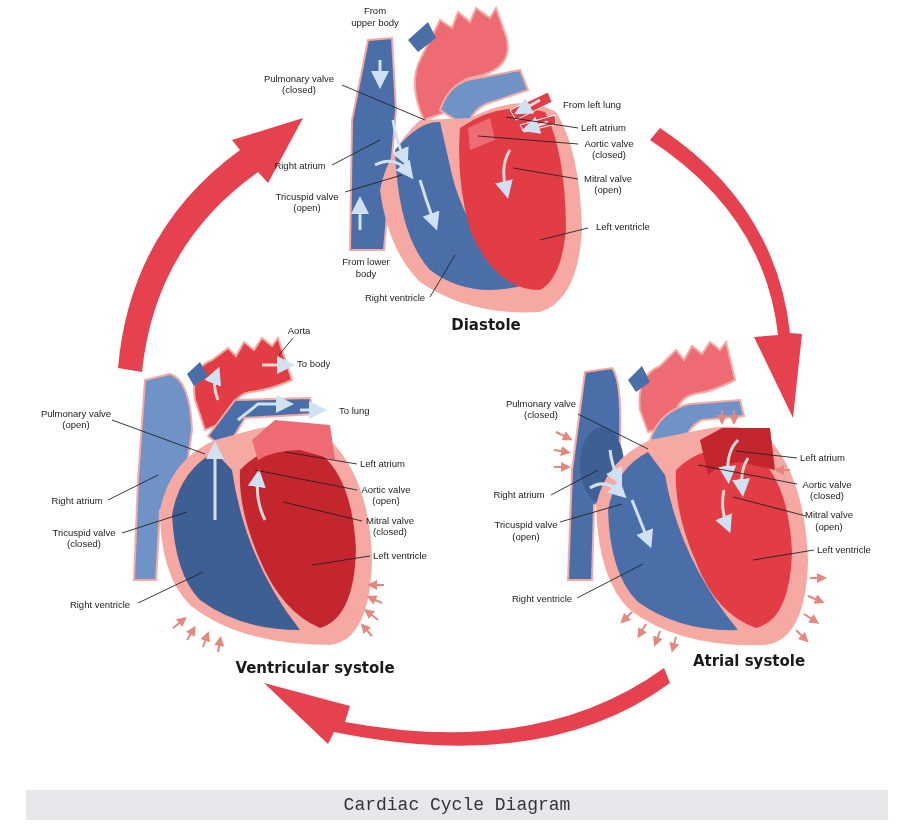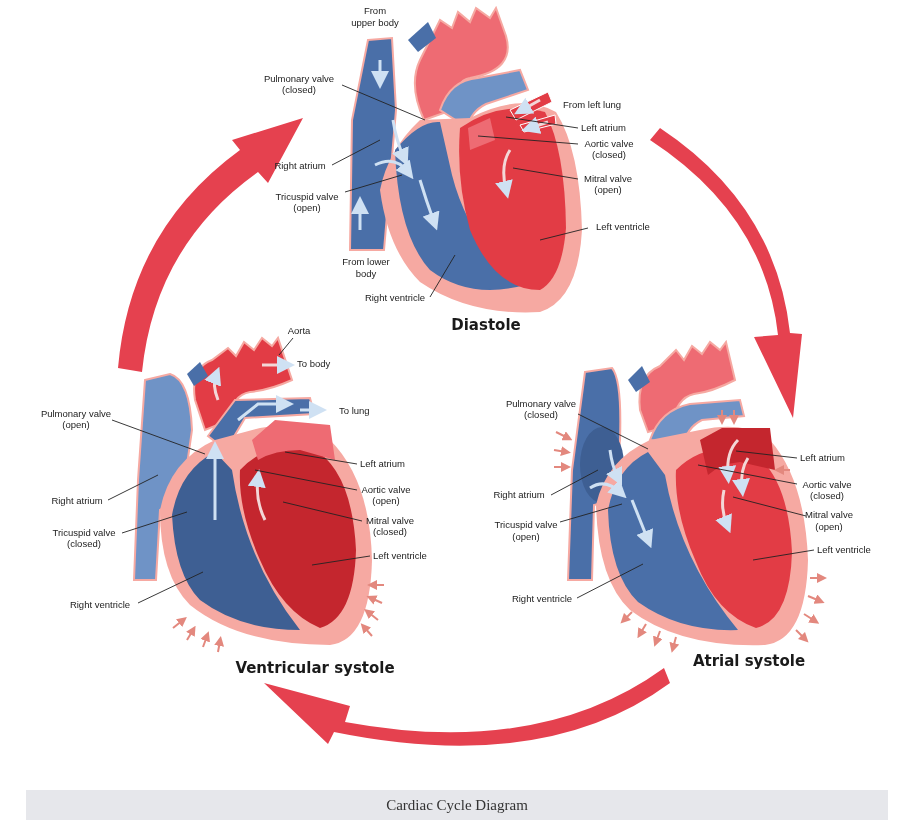--- a/index.html
+++ b/index.html
@@ -2,21 +2,21 @@
 <html><head>
 <meta charset="utf-8">
 <style>
   html,body{margin:0;padding:0;background:#ffffff;}
   body{width:905px;height:832px;position:relative;overflow:hidden;font-family:"Liberation Sans",sans-serif;}
   #stage{position:absolute;left:0;top:0;width:905px;height:832px;}
   .lbl{font-family:"Liberation Sans",sans-serif;font-size:9.5px;fill:#222;}
   .title{font-family:"DejaVu Sans",sans-serif;font-size:15px;font-weight:bold;fill:#1a1a1a;}
   .lead{stroke:#222;stroke-width:0.9;fill:none;}
   .caption-bar{position:absolute;left:26px;top:790px;width:862px;height:30px;background:#e6e7eb;display:flex;align-items:center;justify-content:center;}
-  .caption-text{font-family:Liberation Serif, serif;font-size:15px;color:#333;}
+  .caption-text{font-family:Liberation Mono, monospace;font-size:18px;color:#333;}
 </style>
 </head>
 <body>
 
 <svg id="stage" width="905" height="832" viewBox="0 0 905 832" xmlns="http://www.w3.org/2000/svg">
   <defs>
     <marker id="fa" markerWidth="6" markerHeight="6" refX="3" refY="3" orient="auto">
       <path d="M0,0 L6,3 L0,6 z" fill="#cfe1f3"></path>
     </marker>
     <marker id="pa" markerWidth="5" markerHeight="5" refX="2.5" refY="2.5" orient="auto">

